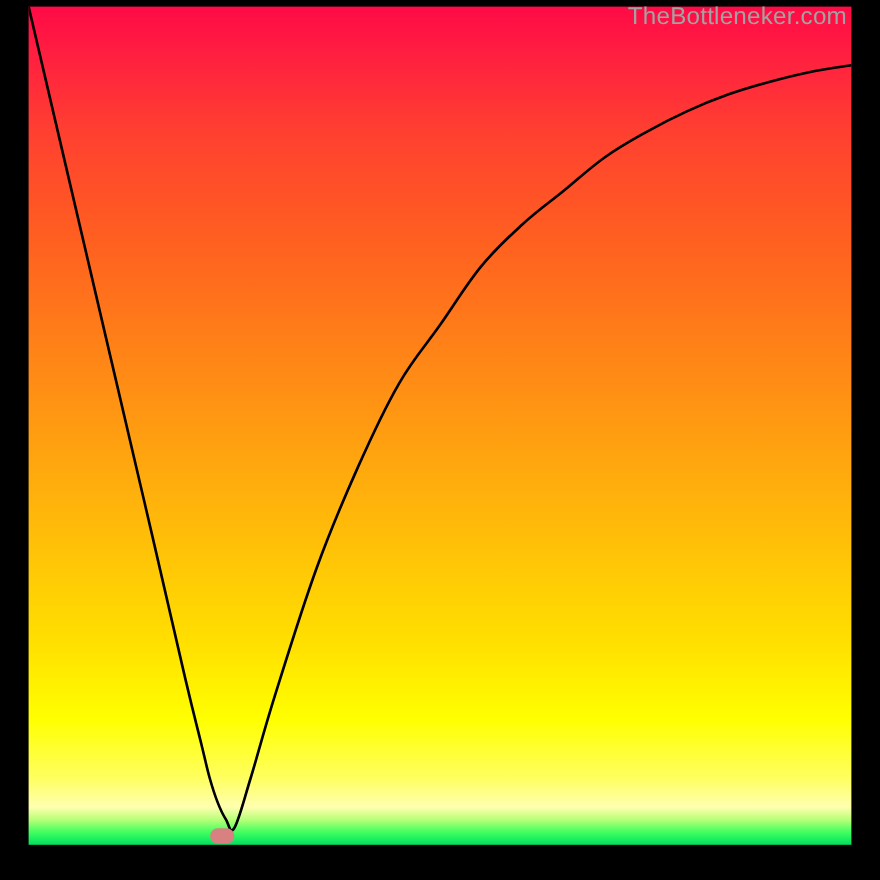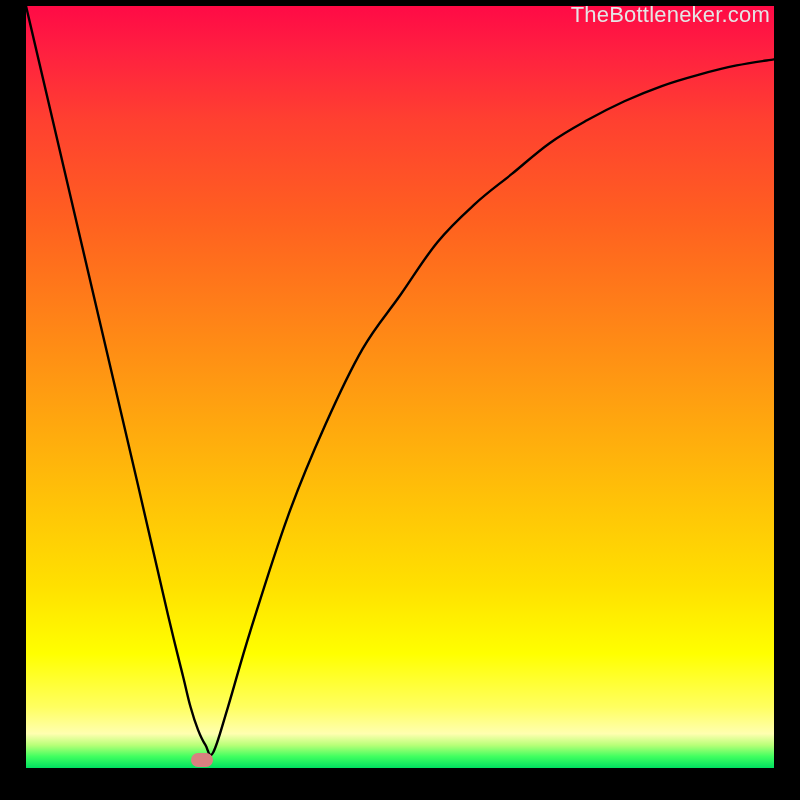--- a/index.html
+++ b/index.html
@@ -39,21 +39,21 @@
     height: 14px;
     background: #d98080;
     border-radius: 7px;
   }
   .watermark {
     position: absolute;
     top: 2px;
     right: 30px;
     font-family: Arial, Helvetica, sans-serif;
     font-size: 22px;
-    color: #e5e5e5;
+    color: #a3a3a3;
     letter-spacing: 0.2px;
   }
 </style>
 </head>
 <body>
 
 <div class="stage">
   <div class="plot-area">
     <svg class="curve-layer" viewBox="0 0 748 762" preserveAspectRatio="none">
       <path fill="none" stroke="#000" stroke-width="2.4" stroke-linecap="round" stroke-linejoin="round" d="M 0.00 0.00 C 6.73 28.80, 23.94 102.41, 37.40 160.02 C 50.86 217.63, 61.34 262.43, 74.80 320.04 C 88.26 377.65, 100.08 427.94, 112.20 480.06 C 124.32 532.18, 134.04 575.31, 142.12 609.60 C 150.20 643.89, 153.04 654.10, 157.08 670.56 C 161.12 687.02, 161.87 691.44, 164.56 701.04 C 167.25 710.64, 169.35 717.04, 172.04 723.90 C 174.73 730.76, 176.83 735.03, 179.52 739.14 C 182.21 743.25, 182.96 753.62, 187.00 746.76 C 191.04 739.90, 195.23 722.99, 201.96 701.04 C 208.69 679.09, 213.63 659.13, 224.40 624.84 C 235.17 590.55, 248.34 547.57, 261.80 510.54 C 275.26 473.51, 285.74 449.28, 299.20 419.10 C 312.66 388.92, 323.14 366.22, 336.60 342.90 C 350.06 319.58, 360.54 308.76, 374.00 289.56 C 387.46 270.36, 397.94 252.68, 411.40 236.22 C 424.86 219.76, 435.34 210.46, 448.80 198.12 C 462.26 185.78, 472.74 178.61, 486.20 167.64 C 499.66 156.67, 510.14 146.76, 523.60 137.16 C 537.06 127.56, 547.54 121.84, 561.00 114.30 C 574.46 106.76, 584.94 101.42, 598.40 95.25 C 611.86 89.08, 622.34 84.81, 635.80 80.01 C 649.26 75.21, 659.74 72.28, 673.20 68.58 C 686.66 64.88, 697.14 62.18, 710.60 59.44 C 724.06 56.69, 741.27 54.44, 748.00 53.34"></path>

